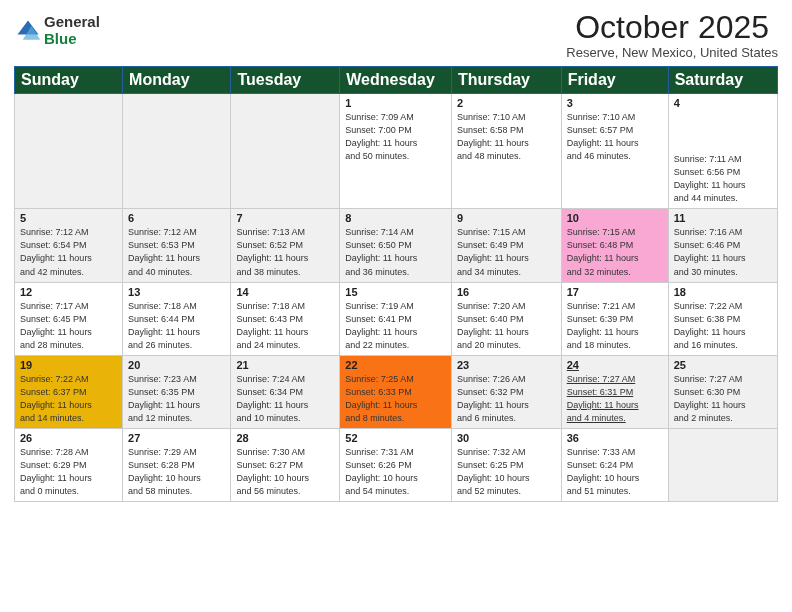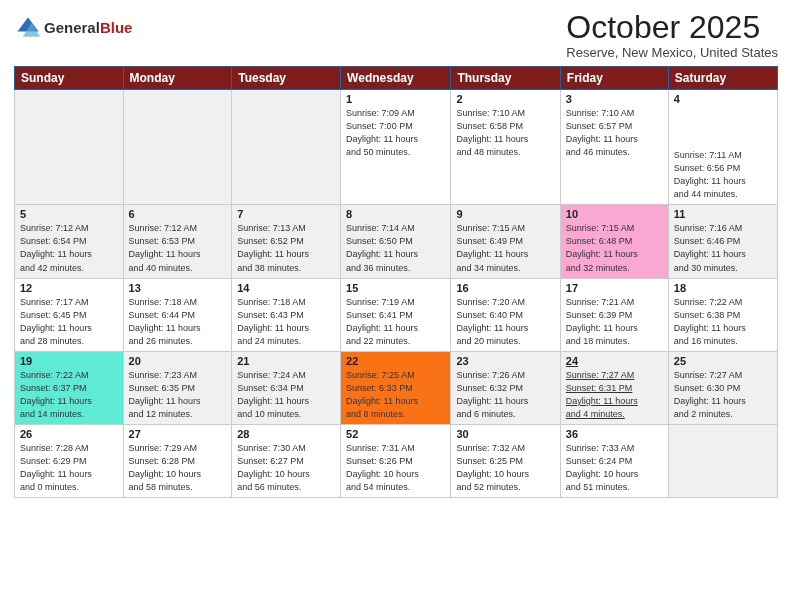--- a/index.html
+++ b/index.html
@@ -22,60 +22,60 @@
       justify-content: space-between;
       margin-bottom: 6px;
     }
     .logo {
       display: flex;
       align-items: center;
       margin-top: 4px;
     }
     .logo-text {
       display: flex;
-      flex-direction: row;
+      flex-direction: column;
       line-height: 1.1;
     }
     .logo-general {
       font-size: 15px;
       font-weight: bold;
       color: #333;
     }
     .logo-blue {
       font-size: 15px;
       font-weight: bold;
-      color: #b91c1c;
+      color: #15803d;
     }
     .logo-icon {
       width: 28px;
       height: 28px;
       margin-right: 2px;
     }
     .title-block {
-      text-align: left;
+      text-align: center;
     }
     .month-title {
       font-size: 32px;
       font-weight: 300;
       color: #222;
       line-height: 1.1;
     }
     .location {
       font-size: 13px;
       color: #444;
     }
     .calendar {
       width: 100%;
       border-collapse: collapse;
       border: 1px solid #bbb;
     }
     .calendar th {
-      background: #7f1d1d;
+      background: #14532d;
       color: #fff;
-      font-size: 12px;
+      font-size: 16px;
       font-weight: bold;
       text-align: left;
       padding: 4px 6px;
       border: 1px solid #2060a0;
     }
     .calendar td {
       vertical-align: top;
       border: 1px solid #ccc;
       padding: 3px 5px;
       width: 113px;
@@ -266,21 +266,21 @@
           </td>
           <td>
             <span class="day-number">18</span>
             <div class="day-info" style="white-space: pre-line;">Sunrise: 7:22 AM
 Sunset: 6:38 PM
 Daylight: 11 hours
 and 16 minutes.</div>
           </td>
         </tr>
         <tr style="background: rgb(240, 240, 240);">
-          <td style="background: #5eead4;">
+          <td style="background: #eab308;">
             <span class="day-number">19</span>
             <div class="day-info" style="white-space: pre-line;">Sunrise: 7:22 AM
 Sunset: 6:37 PM
 Daylight: 11 hours
 and 14 minutes.</div>
           </td>
           <td style="background: rgb(240, 240, 240);">
             <span class="day-number">20</span>
             <div class="day-info" style="white-space: pre-line;">Sunrise: 7:23 AM
 Sunset: 6:35 PM

